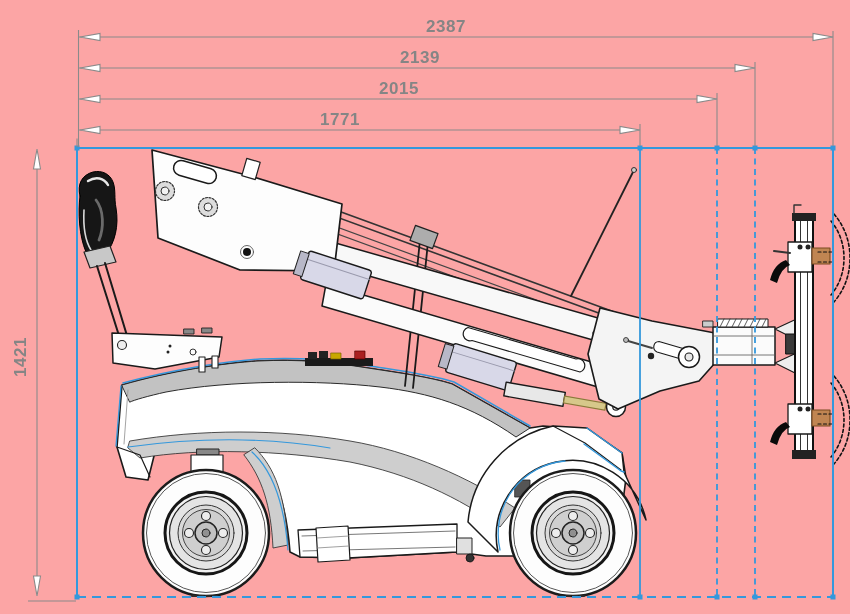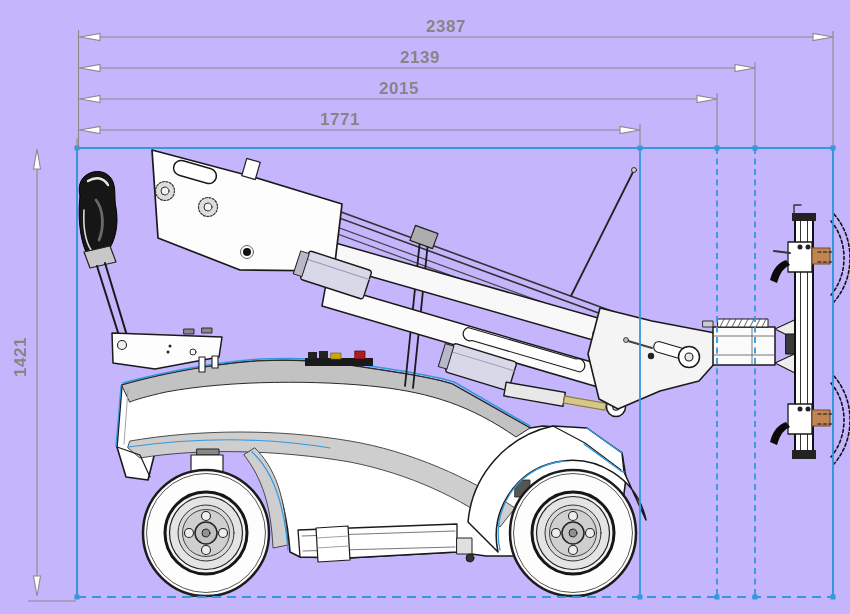--- a/index.html
+++ b/index.html
@@ -1,16 +1,16 @@
 <!DOCTYPE html>
 <html><head>
 <meta charset="utf-8">
 <style>
   html,body{margin:0;padding:0;background:#ffffff;}
-  .stage{position:relative;width:850px;height:614px;background:#c4b5fd;overflow:hidden;
+  .stage{position:relative;width:850px;height:614px;background:#fca5a5;overflow:hidden;
          font-family:"Liberation Sans", sans-serif;}
   svg{position:absolute;left:0;top:0;}
   text.dim{font-family:"Liberation Sans", sans-serif;font-size:17px;font-weight:600;
            fill:#858585;letter-spacing:0.5px;}
 </style>
 </head>
 <body>
 
 <div class="stage">
 <svg width="850" height="614" viewBox="0 0 850 614">

